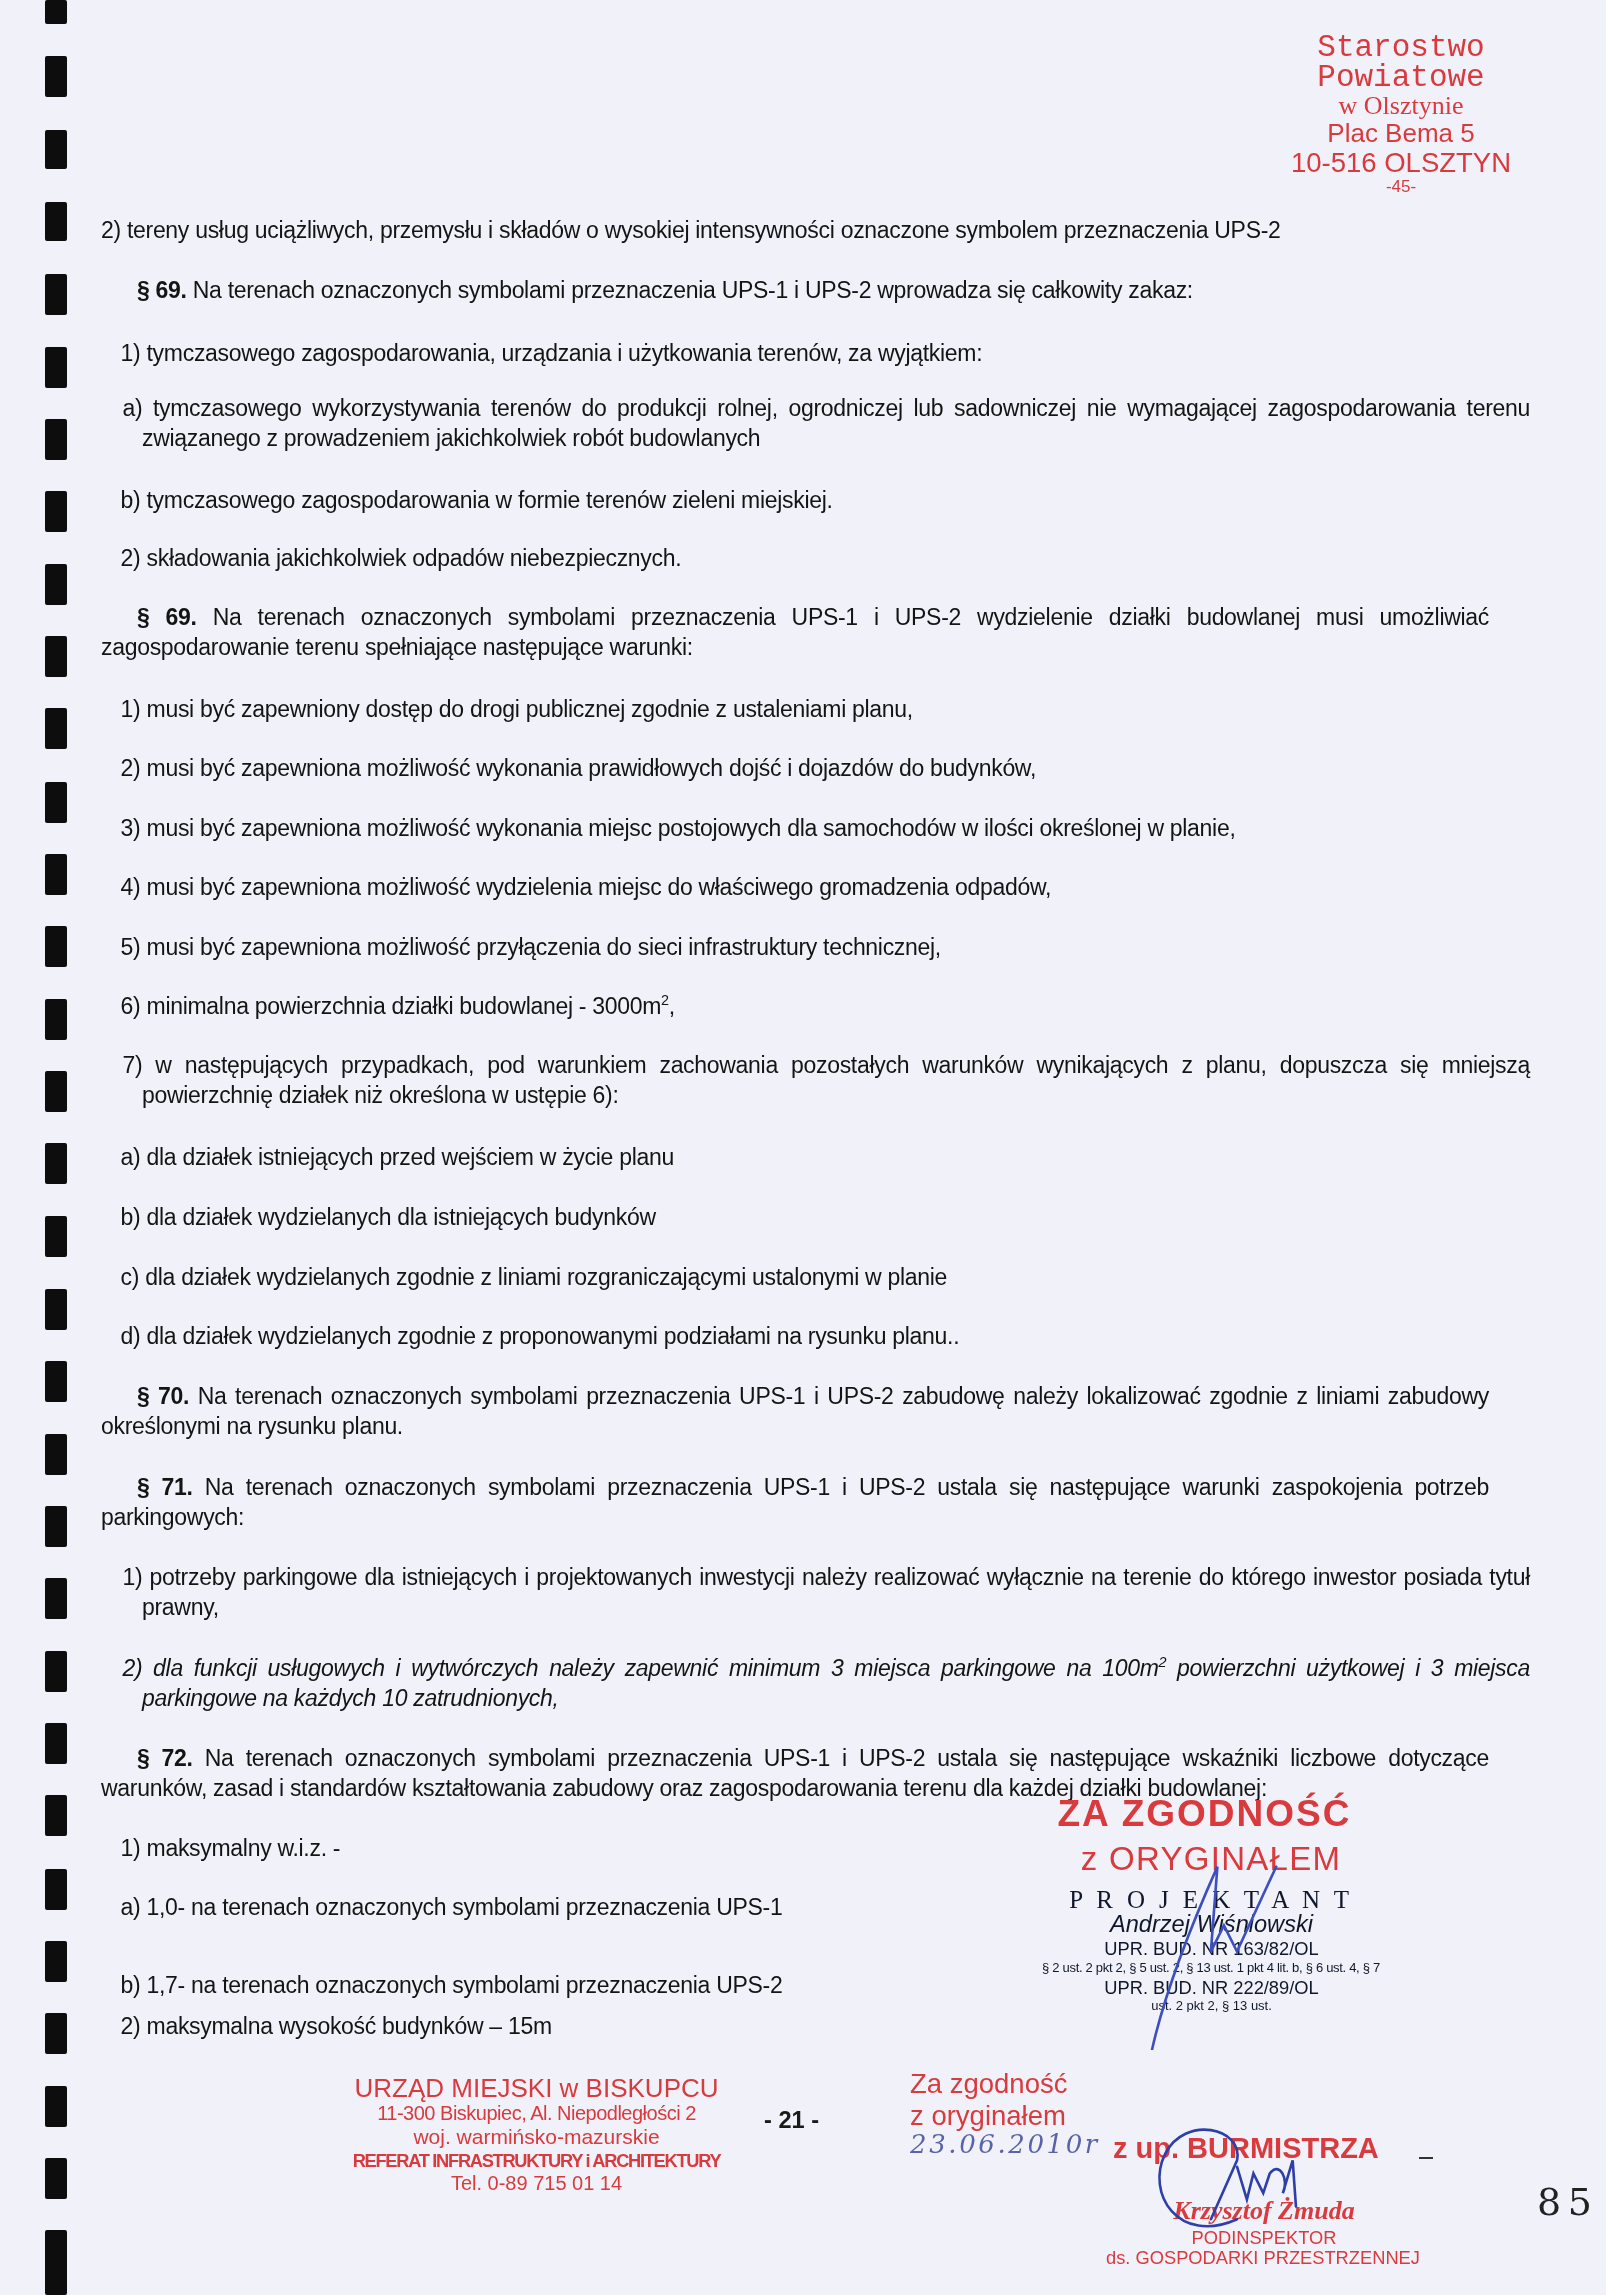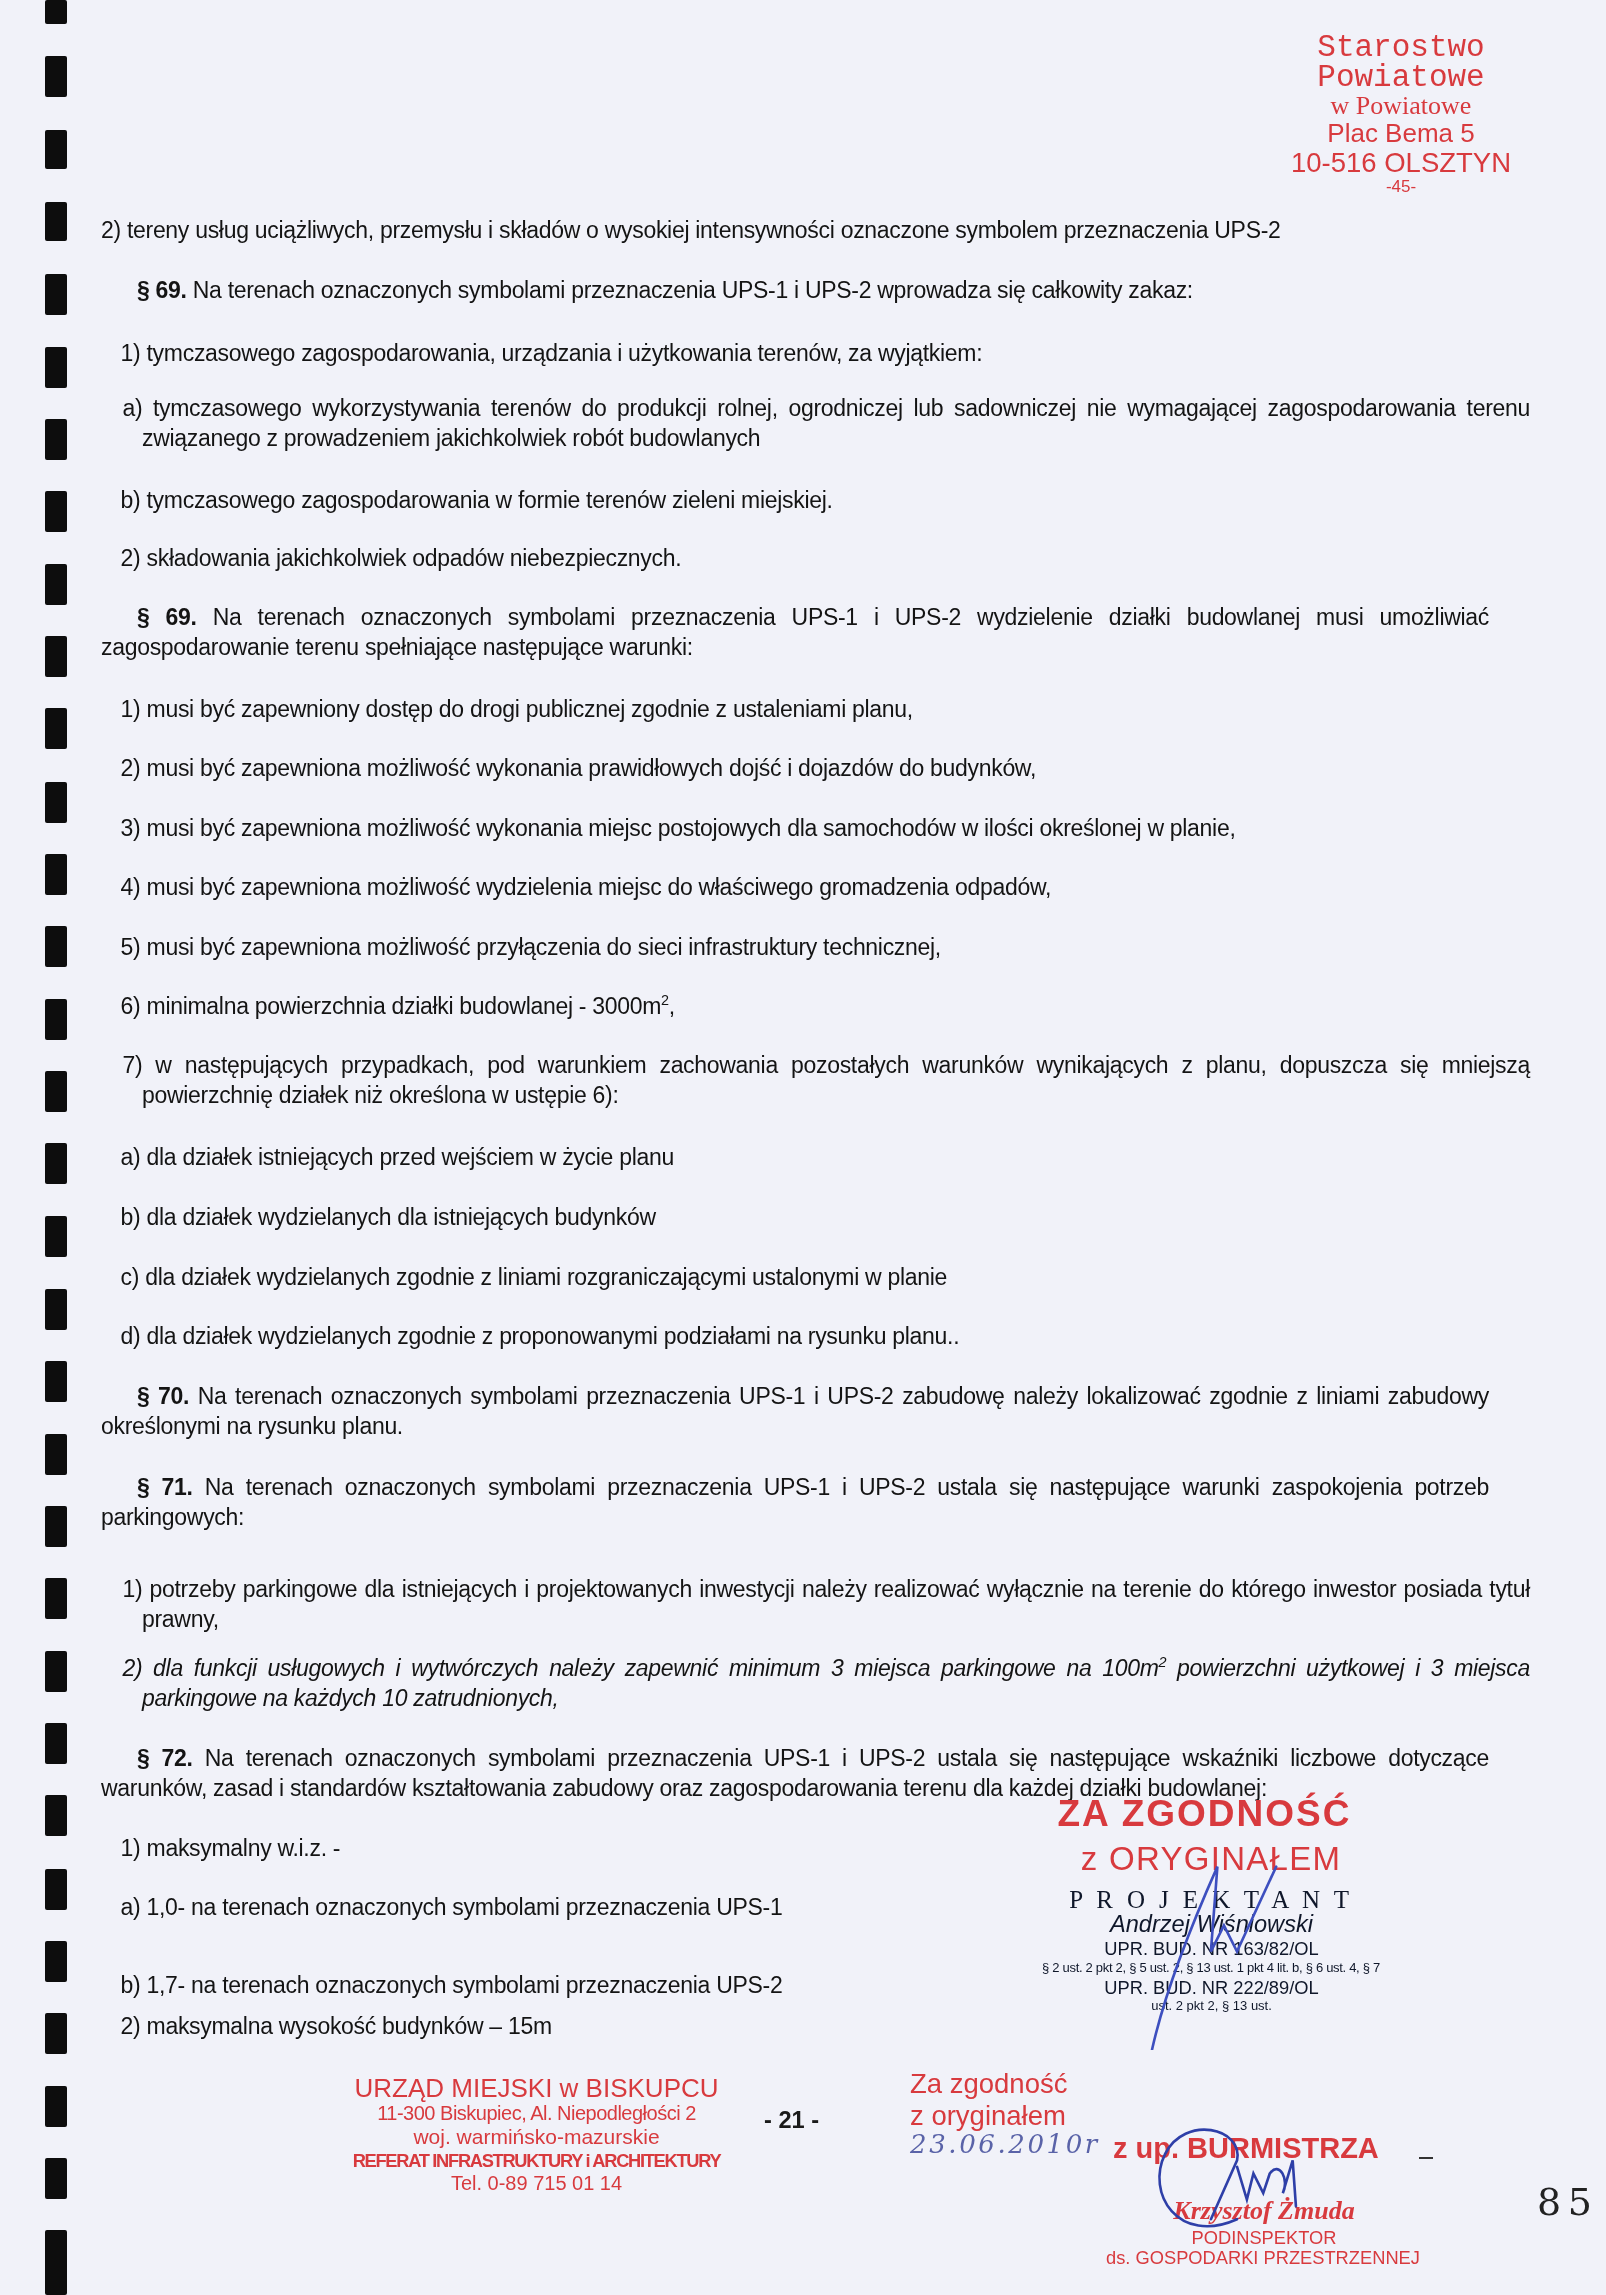--- a/index.html
+++ b/index.html
@@ -57,21 +57,21 @@
   <div class="binder" style="top:1869px;height:41px"></div>
   <div class="binder" style="top:1941px;height:41px"></div>
   <div class="binder" style="top:2013px;height:41px"></div>
   <div class="binder" style="top:2086px;height:41px"></div>
   <div class="binder" style="top:2158px;height:41px"></div>
   <div class="binder" style="top:2230px;height:65px"></div>
 </div>
 
 <div class="stamp-red" style="left:1231px;top:33px;width:340px;">
   <div style="font-family:Liberation Mono, monospace;font-size:31px;line-height:30px;">Starostwo Powiatowe</div>
-  <div style="font-family:'Liberation Serif',serif;font-size:26px;line-height:26px;">w Powiatowe</div>
+  <div style="font-family:'Liberation Serif',serif;font-size:26px;line-height:26px;">w Olsztynie</div>
   <div style="font-size:26px;line-height:29px;">Plac Bema 5</div>
   <div style="font-size:27.5px;line-height:29px;">10-516 OLSZTYN</div>
   <div style="font-size:17px;line-height:19.6px;">-45-</div>
 </div>
 
 <div class="body-text">
   <div class="p" style="top:215px;">2) tereny usług uciążliwych, przemysłu i składów o  wysokiej intensywności oznaczone symbolem przeznaczenia UPS-2</div>
 
   <div class="p para-head" style="top:275px;">
     <span class="sect-num">§ 69.</span><span> Na terenach oznaczonych symbolami przeznaczenia UPS-1 i UPS-2 wprowadza się całkowity zakaz:</span>
@@ -97,21 +97,21 @@
   <div class="p indent1" style="top:1202px;">b) dla działek wydzielanych dla istniejących budynków</div>
   <div class="p indent1" style="top:1262px;">c) dla działek wydzielanych zgodnie z liniami rozgraniczającymi ustalonymi w planie</div>
   <div class="p indent1" style="top:1321px;">d) dla działek wydzielanych zgodnie z proponowanymi podziałami na rysunku planu..</div>
 
   <div class="p justify" style="top:1381px;text-indent:36px;">
     <span class="sect-num">§ 70.</span><span> Na terenach oznaczonych symbolami przeznaczenia UPS-1 i UPS-2 zabudowę należy lokalizować zgodnie z liniami zabudowy określonymi na rysunku planu.</span>
   </div>
   <div class="p justify" style="top:1472px;text-indent:36px;">
     <span class="sect-num">§ 71.</span><span> Na terenach oznaczonych symbolami przeznaczenia UPS-1 i UPS-2  ustala się następujące warunki zaspokojenia potrzeb parkingowych:</span>
   </div>
-  <div class="p hang justify" style="top:1562px;margin-top:12px;">1) potrzeby parkingowe dla istniejących i projektowanych inwestycji należy realizować wyłącznie na terenie do którego inwestor posiada tytuł prawny,</div>
+  <div class="p hang justify" style="top:1562px;">1) potrzeby parkingowe dla istniejących i projektowanych inwestycji należy realizować wyłącznie na terenie do którego inwestor posiada tytuł prawny,</div>
   <div class="p hang justify" style="top:1653px;font-style:italic;">
     <span>2) dla funkcji usługowych i wytwórczych należy zapewnić minimum 3 miejsca parkingowe na 100m</span><sup>2</sup><span> powierzchni użytkowej i 3 miejsca parkingowe na każdych 10 zatrudnionych,</span>
   </div>
   <div class="p justify" style="top:1743px;text-indent:36px;">
     <span class="sect-num">§ 72.</span><span> Na terenach oznaczonych symbolami przeznaczenia UPS-1 i UPS-2  ustala się następujące wskaźniki liczbowe dotyczące warunków, zasad i standardów kształtowania zabudowy oraz zagospodarowania terenu dla każdej działki budowlanej:</span>
   </div>
   <div class="p indent1" style="top:1833px;">1) maksymalny w.i.z. -</div>
   <div class="p indent1" style="top:1892px;">a) 1,0-  na terenach oznaczonych symbolami przeznaczenia UPS-1</div>
   <div class="p indent1" style="top:1952px;margin-top:18px;">b) 1,7-  na terenach oznaczonych symbolami przeznaczenia UPS-2</div>
   <div class="p indent1" style="top:2011px;">2) maksymalna wysokość budynków – 15m</div>

